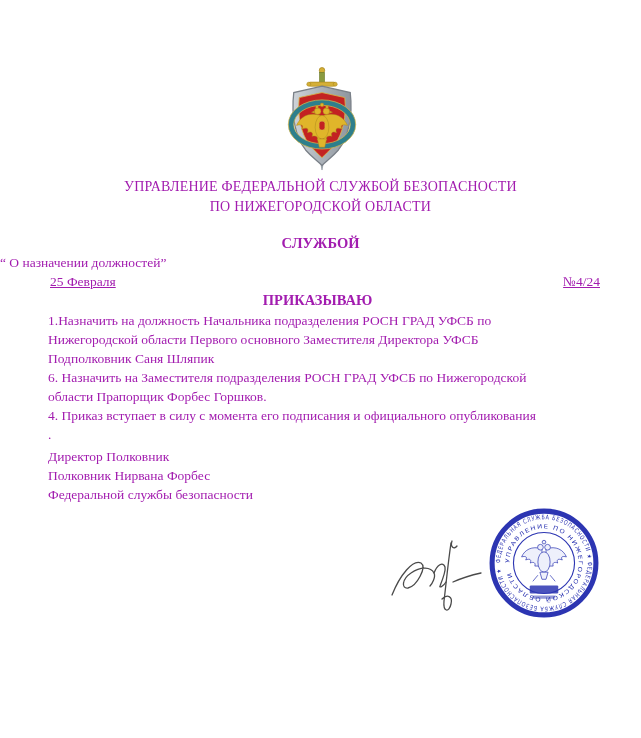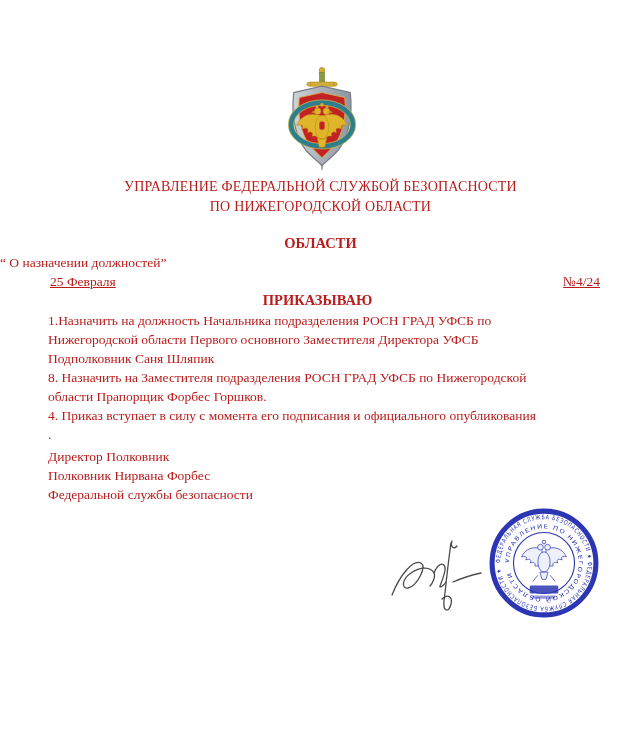--- a/index.html
+++ b/index.html
@@ -1,21 +1,21 @@
 <!DOCTYPE html>
 <html><head>
 <meta charset="utf-8">
 <style>
   html,body{margin:0;padding:0;background:#ffffff;}
   .page{
     position:relative;
     width:641px;height:738px;
     background:#ffffff;
     font-family:"Liberation Serif","DejaVu Serif",serif;
-    color:#b91c1c;
+    color:#a21caf;
     overflow:hidden;
   }
   .emblem{position:absolute;left:281px;top:62px;width:82px;height:114px;}
   .org{position:absolute;top:177px;left:0;width:641px;text-align:center;
        font-size:14px;line-height:20px;letter-spacing:.2px;}
   .order-title{position:absolute;top:235px;left:0;width:641px;text-align:center;
        font-weight:bold;font-size:14.5px;}
   .order-subject{position:absolute;top:255px;left:0;width:641px;text-align:left;
        font-size:13.5px;}
   .date-row{position:absolute;top:274px;left:50px;right:41px;
@@ -77,35 +77,35 @@
 
       <rect x="41.8" y="60.5" width="6.4" height="9.5" rx="2.4" fill="#c32222" stroke="#d8b84a" stroke-width="0.6"></rect>
     </svg>
   </div>
 
   <div class="org">
     <div>УПРАВЛЕНИЕ ФЕДЕРАЛЬНОЙ СЛУЖБОЙ БЕЗОПАСНОСТИ</div>
     <div>ПО НИЖЕГОРОДСКОЙ ОБЛАСТИ</div>
   </div>
 
-  <div class="order-title">ОБЛАСТИ</div>
+  <div class="order-title">СЛУЖБОЙ</div>
   <div class="order-subject">“ О назначении должностей”</div>
 
   <div class="date-row">
     <span>25 Февраля</span>
     <span>№4/24</span>
   </div>
 
   <div class="decree">ПРИКАЗЫВАЮ</div>
 
   <div class="body-text">
     <div>1.Назначить на должность Начальника подразделения РОСН ГРАД УФСБ по</div>
     <div>Нижегородской области Первого основного Заместителя Директора УФСБ</div>
     <div>Подполковник Саня Шляпик</div>
-    <div>8. Назначить на Заместителя подразделения РОСН ГРАД УФСБ по Нижегородской</div>
+    <div>6. Назначить на Заместителя подразделения РОСН ГРАД УФСБ по Нижегородской</div>
     <div>области Прапорщик Форбес Горшков.</div>
     <div>4. Приказ вступает в силу с момента его подписания и официального опубликования</div>
     <div>.</div>
   </div>
 
   <div class="signoff">
     <div>Директор Полковник</div>
     <div>Полковник Нирвана Форбес</div>
     <div>Федеральной службы безопасности</div>
   </div>

